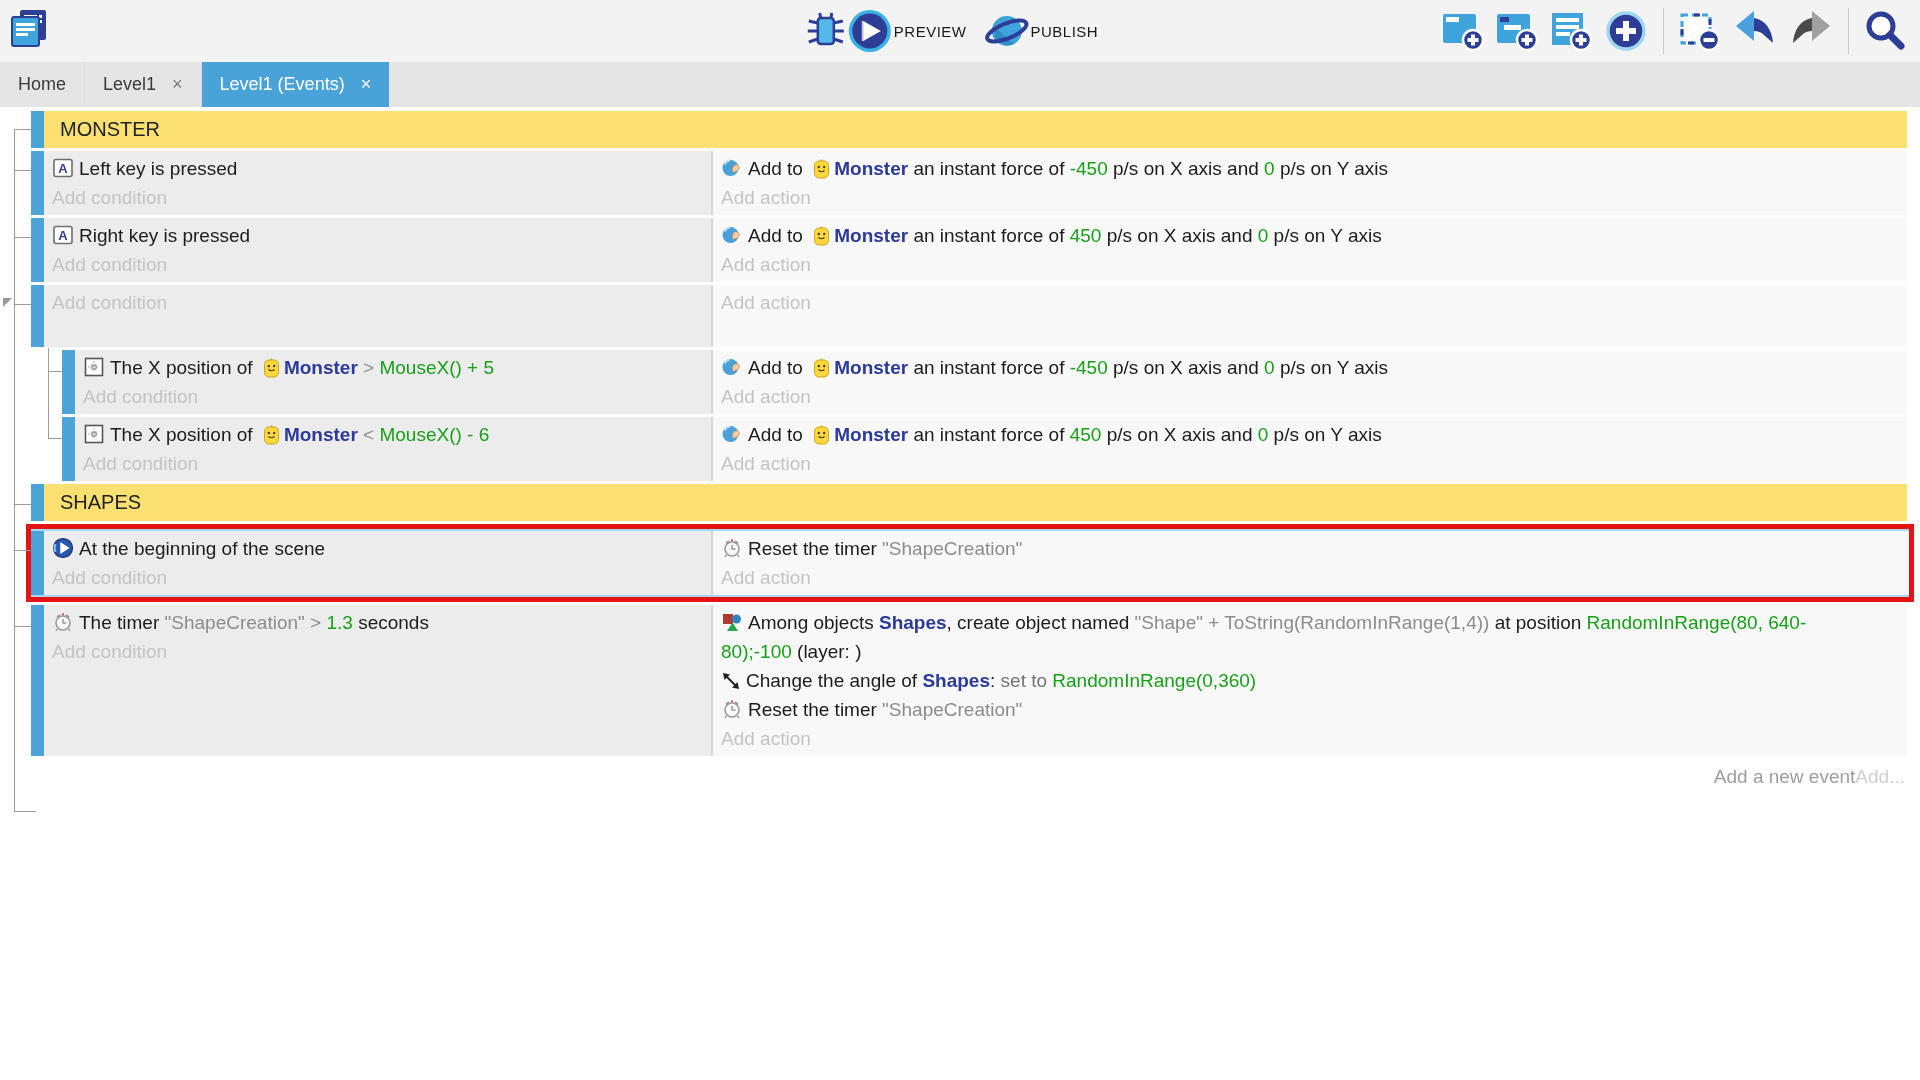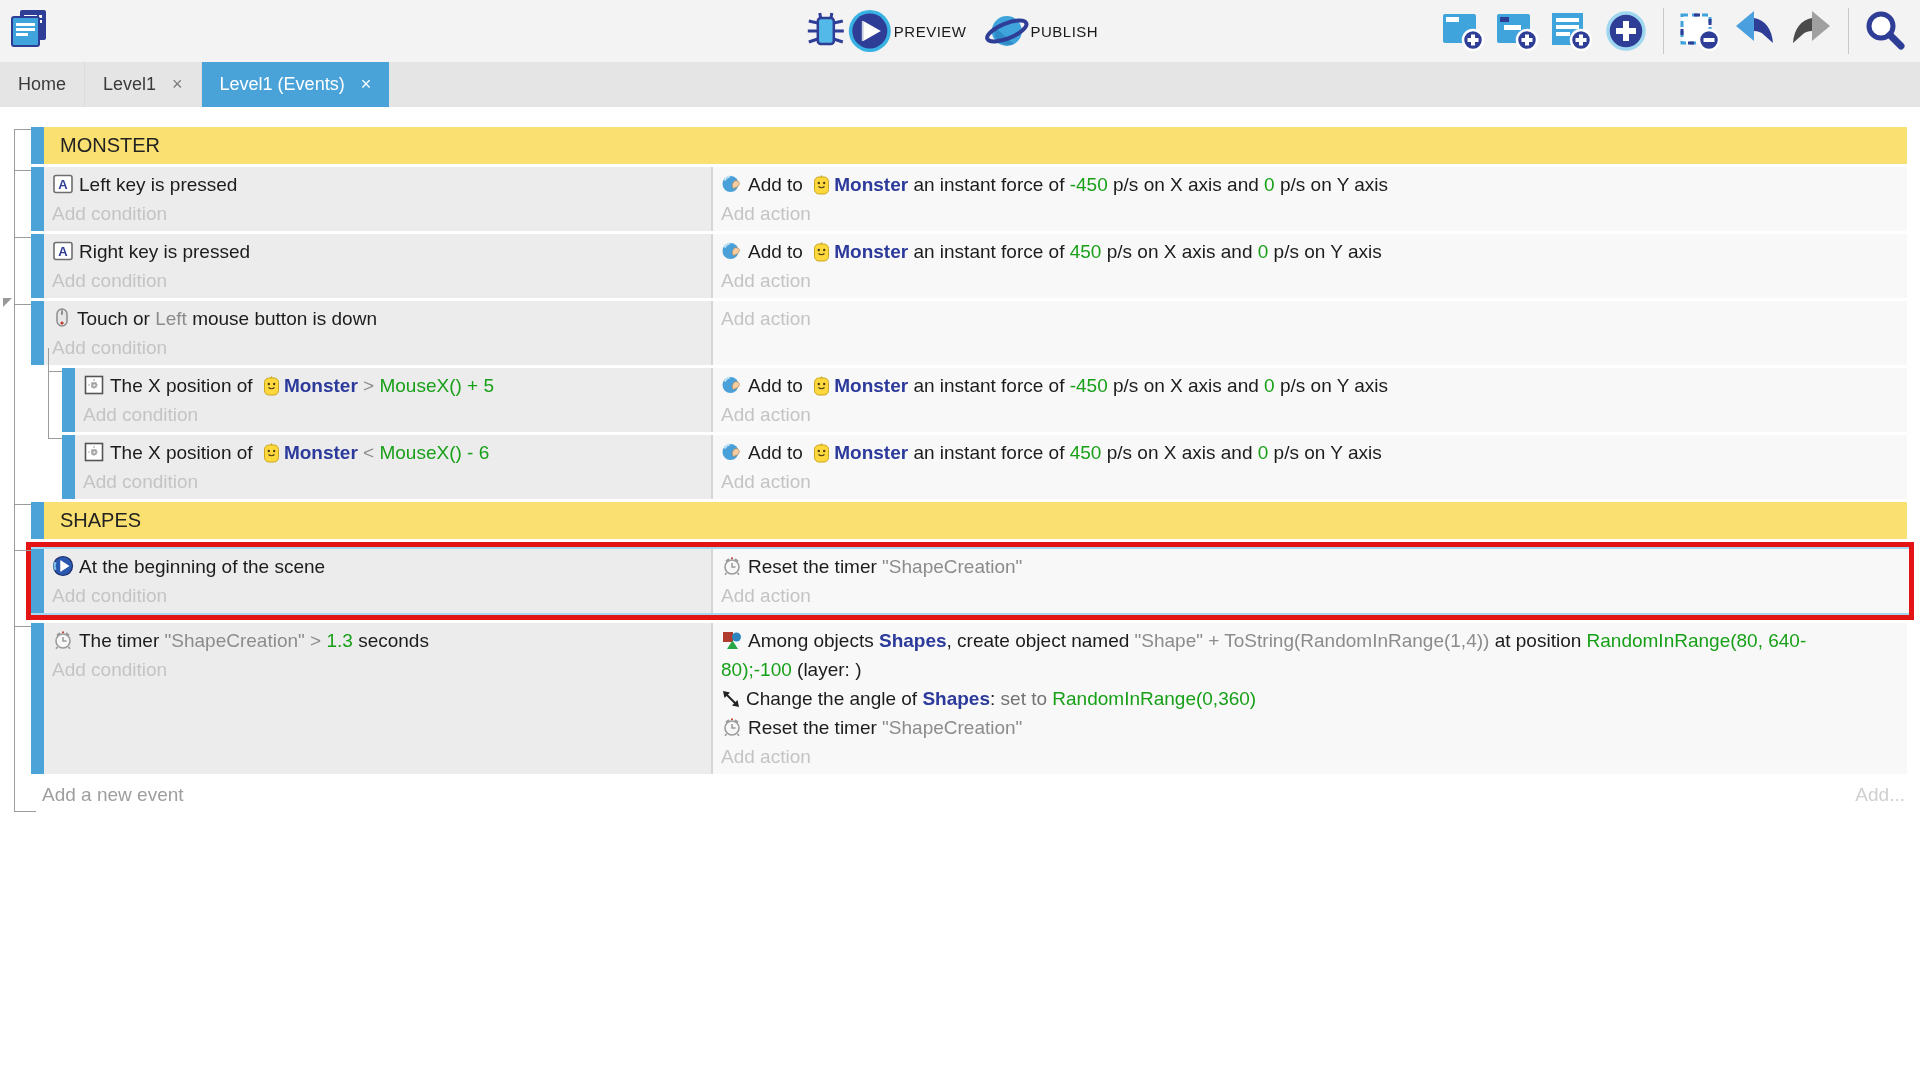--- a/index.html
+++ b/index.html
@@ -16,21 +16,21 @@
   .tb-label{font-size:15px;letter-spacing:.5px;color:#1a1a1a;margin-right:16px;cursor:pointer;}
   .tb-sep{width:1px;height:46px;background:#c9c9c9;margin:0 4px;}
   
   .tabbar{height:45px;background:#e5e5e5;display:flex;align-items:stretch;}
   .tab{display:flex;align-items:center;padding:0 18px;font-size:18px;color:#3a3a3a;
        border-right:1px solid #dcdcdc;cursor:pointer;white-space:nowrap;}
   .tab .tab-close{margin-left:16px;font-size:18px;color:#7a7a7a;cursor:pointer;}
   .tab.active{background:#4aa3d8;color:#fff;border-right:none;}
   .tab.active .tab-close{color:#fff;}
   
-  #events-area{position:relative;padding-top:20px;}
+  #events-area{position:relative;padding-top:4px;}
   .group-row{display:flex;height:37px;margin:0 13px 3px 31px;cursor:pointer;}
   .event-row{display:flex;margin:0 13px 3px 31px;min-height:62px;}
   .event-row.sub{margin-left:62px;}
   .blue-bar{width:13px;background:#4ba3d8;flex:none;cursor:pointer;}
   .group-label{flex:1;background:#fae070;font-size:20px;color:#222;line-height:37px;padding-left:16px;}
   .cond-cell{width:669px;flex:none;background:#ececec;padding:3px 6px 3px 8px;border-right:2px solid #d6d6d6;box-sizing:border-box;}
   .event-row.sub .cond-cell{width:638px;}
   .action-cell{flex:1;background:#f8f8f8;padding:3px 60px 3px 8px;}
   .line{font-size:19px;line-height:29px;cursor:pointer;}
   .line svg{vertical-align:-4px;margin-right:5px;}
@@ -39,21 +39,21 @@
   .sk{color:#1c1c1c;} .sg{color:#18a018;} .sn{color:#2b3a9b;font-weight:bold;}
   .sp{color:#8c8c8c;} .sb{color:#737373;}
   
   .highlight-wrap{border:5px solid #e41414;margin:0 6px 3px 26px;}
   .highlight-wrap .event-row{margin:0;border-top:2px solid #a6d8f2;border-bottom:2px solid #a6d8f2;}
   
   .tree-v,.tree-h{position:absolute;background:#9c9c9c;}
   .tree-v{width:1px;} .tree-h{height:1px;}
   .collapser{position:absolute;width:0;height:0;border-top:9px solid #999;border-right:9px solid transparent;cursor:pointer;}
   
-  .footer{display:flex;justify-content:space-between;margin-top:10px;padding:0 15px 0 42px;font-size:19px;}
+  .footer{display:flex;justify-content:flex-end;margin-top:10px;padding:0 15px 0 42px;font-size:19px;}
   .footer .add-new{color:#9e9e9e;cursor:pointer;}
   .footer .add-more{color:#cfcfcf;cursor:pointer;}
 </style>
 </head>
 <body>
 
 <div class="toolbar">
   <div class="tb-left">
     <span class="tb-icon">
         <svg width="44" height="44" viewBox="0 0 44 44">
@@ -236,26 +236,20 @@
                 <circle cx="5.8" cy="8" r="1.2" fill="#4a3b17"></circle>
                 <circle cx="11.2" cy="8" r="1.2" fill="#4a3b17"></circle>
                 <path d="M5.5,11.5 Q8.5,14 11.5,11.5" stroke="#4a3b17" stroke-width="1.2" fill="none"></path>
               </svg></span><span class="sn">Monster</span><span class="sk"> an instant force of </span><span class="sg">450</span><span class="sk"> p/s on X axis and </span><span class="sg">0</span><span class="sk"> p/s on Y axis</span></div>
           <div class="placeholder">Add action</div>
         </div>
       </div>
       <div class="event-row">
         <div class="blue-bar"></div>
         <div class="cond-cell">
-          <div class="line"><span><svg width="20" height="22" viewBox="0 0 20 22">
-                <rect x="5" y="2" width="10" height="17" rx="5" fill="#e6e6e6" stroke="#8d8d8d" stroke-width="1.5"></rect>
-                <line x1="10" y1="2" x2="10" y2="8" stroke="#8d8d8d" stroke-width="1.3"></line>
-                <rect x="9" y="4" width="2" height="3.5" rx="1" fill="#8d8d8d"></rect>
-                <circle cx="10" cy="16" r="1.6" fill="#c0392b"></circle>
-              </svg></span><span class="sk">Touch or </span><span class="sp">Left</span><span class="sk"> mouse button is down</span></div>
           <div class="placeholder">Add condition</div>
         </div>
         <div class="action-cell">
           <div class="placeholder">Add action</div>
         </div>
       </div>
       <div class="event-row sub">
         <div class="blue-bar"></div>
         <div class="cond-cell">
           <div class="line"><span><svg width="22" height="22" viewBox="0 0 22 22">

